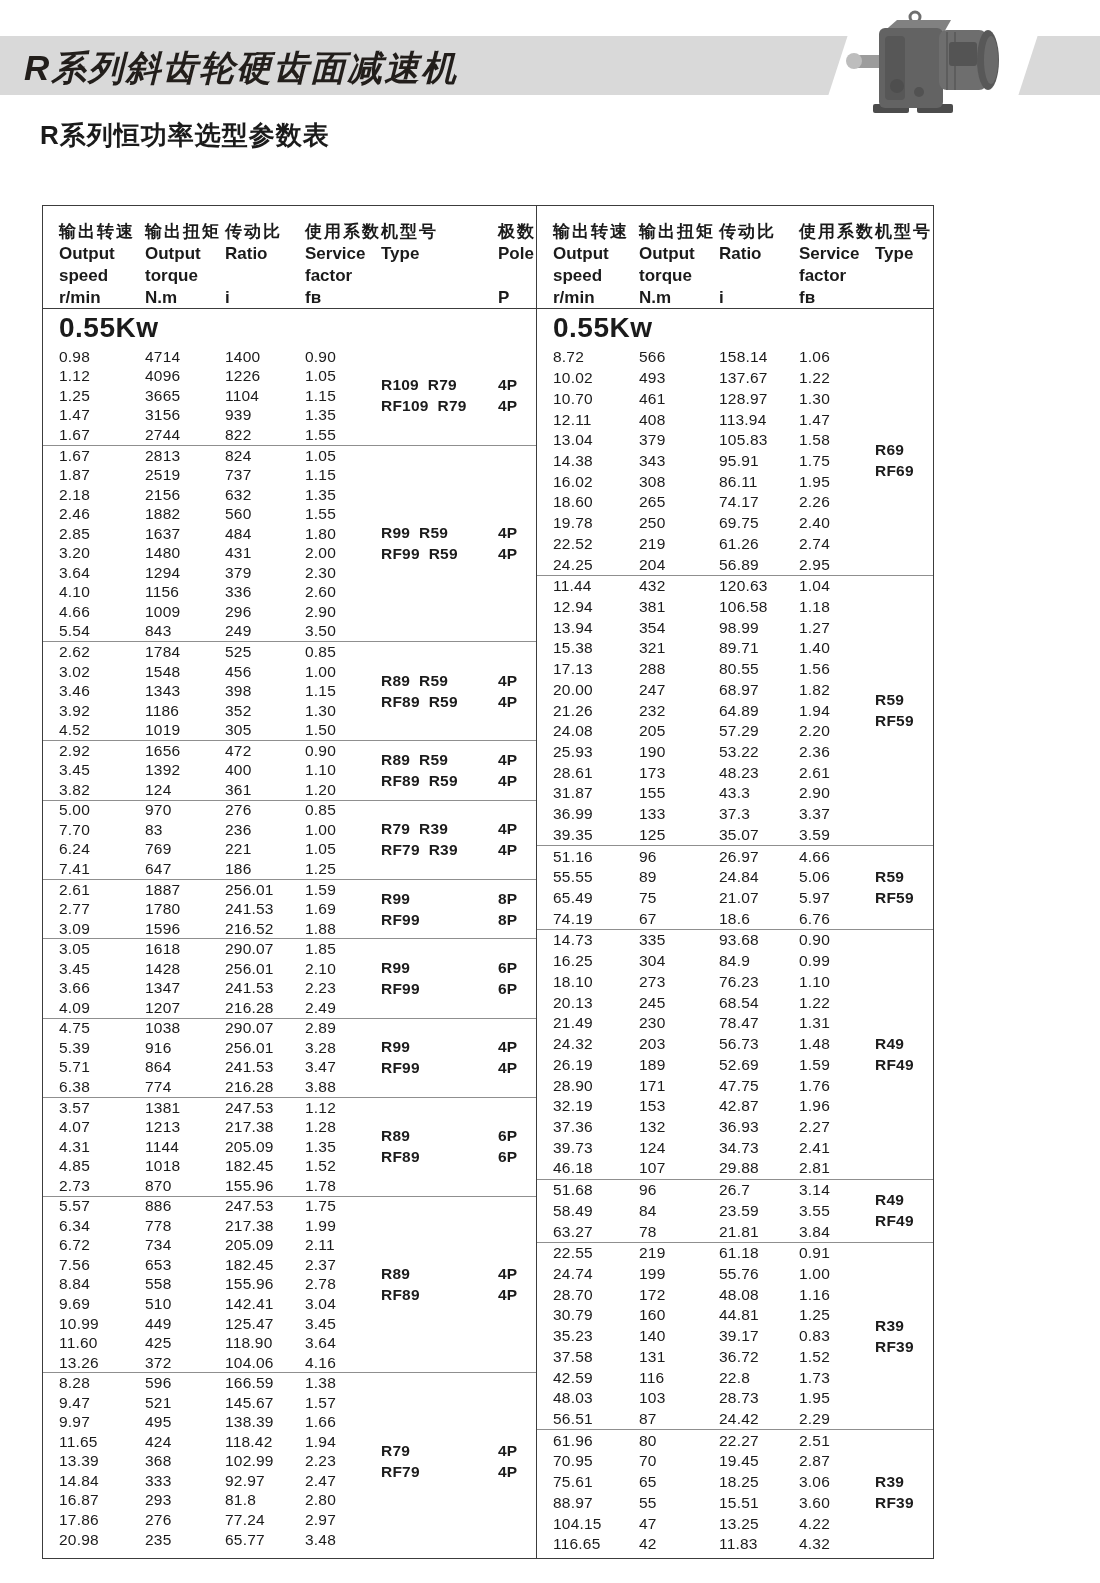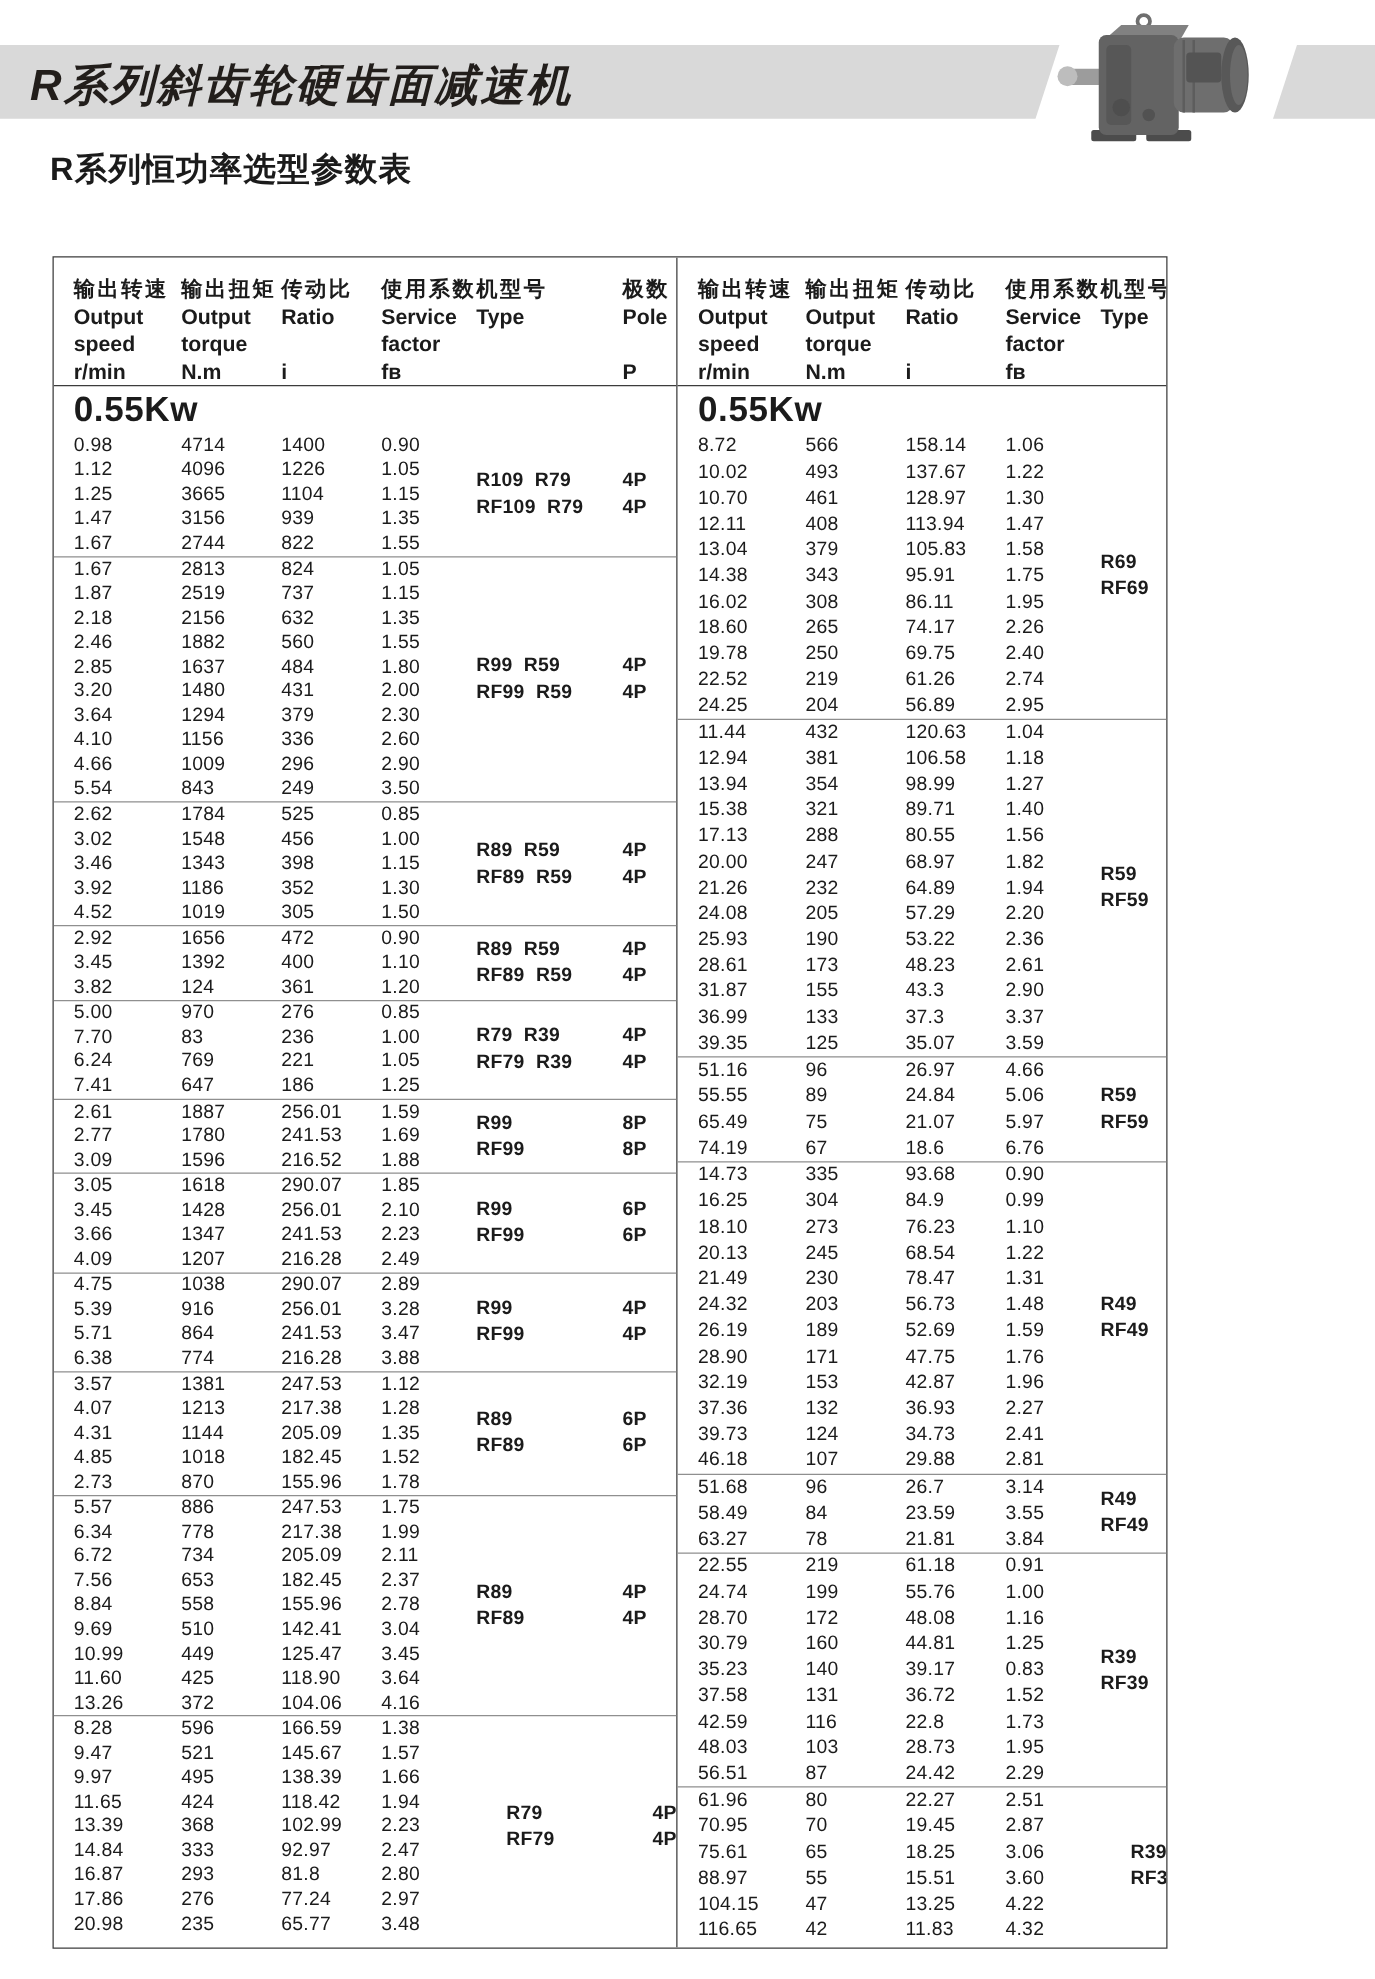--- a/index.html
+++ b/index.html
@@ -31,21 +31,21 @@
                padding:15px 0 0 16px;}
   .hcell{display:flex;flex-direction:column;}
   .hline{height:22px;line-height:22px;font-size:17px;font-weight:bold;white-space:nowrap;}
   .hline.zh{letter-spacing:2px;font-size:17px;}
 
   .power-label{height:38px;display:flex;align-items:center;padding-left:16px;
                font-size:28px;font-weight:bold;letter-spacing:0.5px;}
 
   .groups{flex:1;display:flex;flex-direction:column;}
   .group{display:flex;border-bottom:1px solid #8f8f8f;padding-left:16px;box-sizing:border-box;}
-  .group:last-child{border-bottom:none;gap:24px;}
+  .group:last-child{border-bottom:none;}
   .rows{width:322px;}
   .trow{display:grid;grid-template-columns:86px 80px 80px 76px;height:var(--rh);
         align-items:center;font-size:15.5px;letter-spacing:0.2px;}
   .meta{flex:1;display:flex;flex-direction:column;justify-content:center;gap:3px;font-weight:bold;}
   .meta-line{display:flex;font-size:15.5px;letter-spacing:0.2px;}
   .type-cell{width:117px;white-space:pre;}
   .pole-cell{white-space:pre;}
 </style>
 </head>
 <body>

